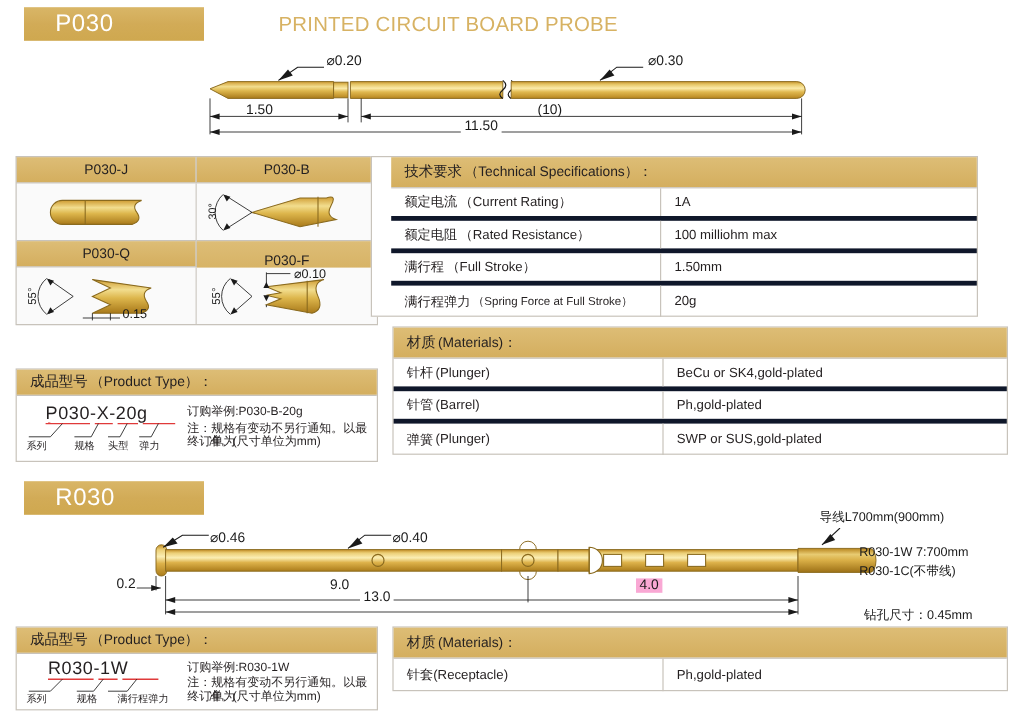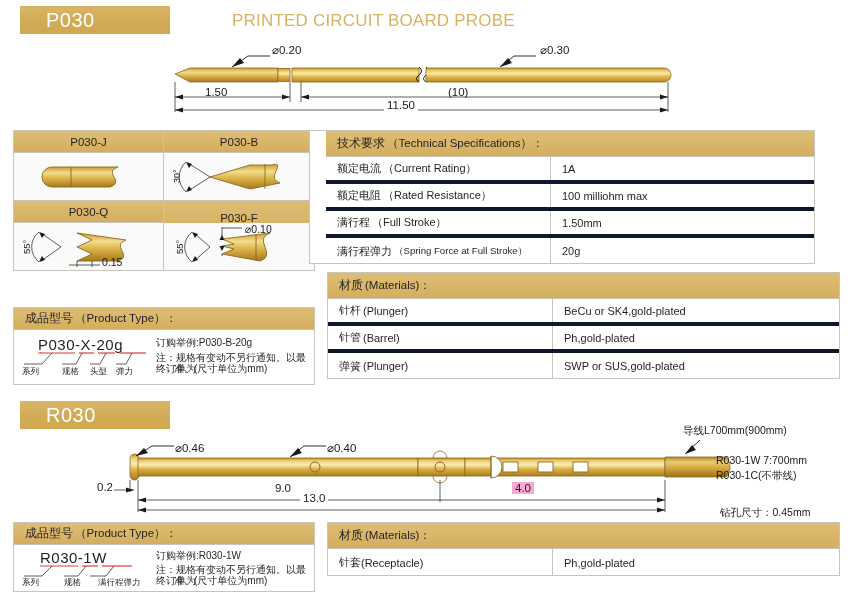--- a/index.html
+++ b/index.html
@@ -365,21 +365,21 @@
 
     <line x1="38" y1="70" x2="565" y2="70" stroke="#1a1a1a" stroke-width="0.7"></line>
     <path d="M38,70 L46,67.5 L46,72.5 Z" fill="#1a1a1a"></path>
     <path d="M565,70 L557,67.5 L557,72.5 Z" fill="#1a1a1a"></path>
   </svg>
 
   <div class="dim" style="left:175px;top:441px;">⌀0.46</div>
   <div class="dim" style="left:327px;top:441px;">⌀0.40</div>
   <div class="dim" style="left:97px;top:481px;">0.2</div>
   <div class="dim" style="left:272px;top:482px;background:#fff;padding:0 3px;">9.0</div>
-  <div class="dim" style="left:512px;top:482px;background:#f9a8d4;padding:0 3px;">4.0</div>
+  <div class="dim" style="left:530px;top:482px;background:#f9a8d4;padding:0 3px;">4.0</div>
   <div class="dim" style="left:300px;top:492px;background:#fff;padding:0 3px;">13.0</div>
   <div class="note" style="left:683px;top:424px;">导线L700mm(900mm)</div>
   <div class="note" style="left:716px;top:454px;">R030-1W 7:700mm</div>
   <div class="note" style="left:716px;top:469px;">R030-1C(不带线)</div>
   <div class="note" style="left:720px;top:506px;">钻孔尺寸：0.45mm</div>
 
   <div class="box" style="left:13px;top:522px;width:302px;height:70px;">
     <div class="hdr" style="height:22px;">
       <span class="cn">成品型号</span>
       <span style="margin-left:2px;">（Product Type）：</span>

